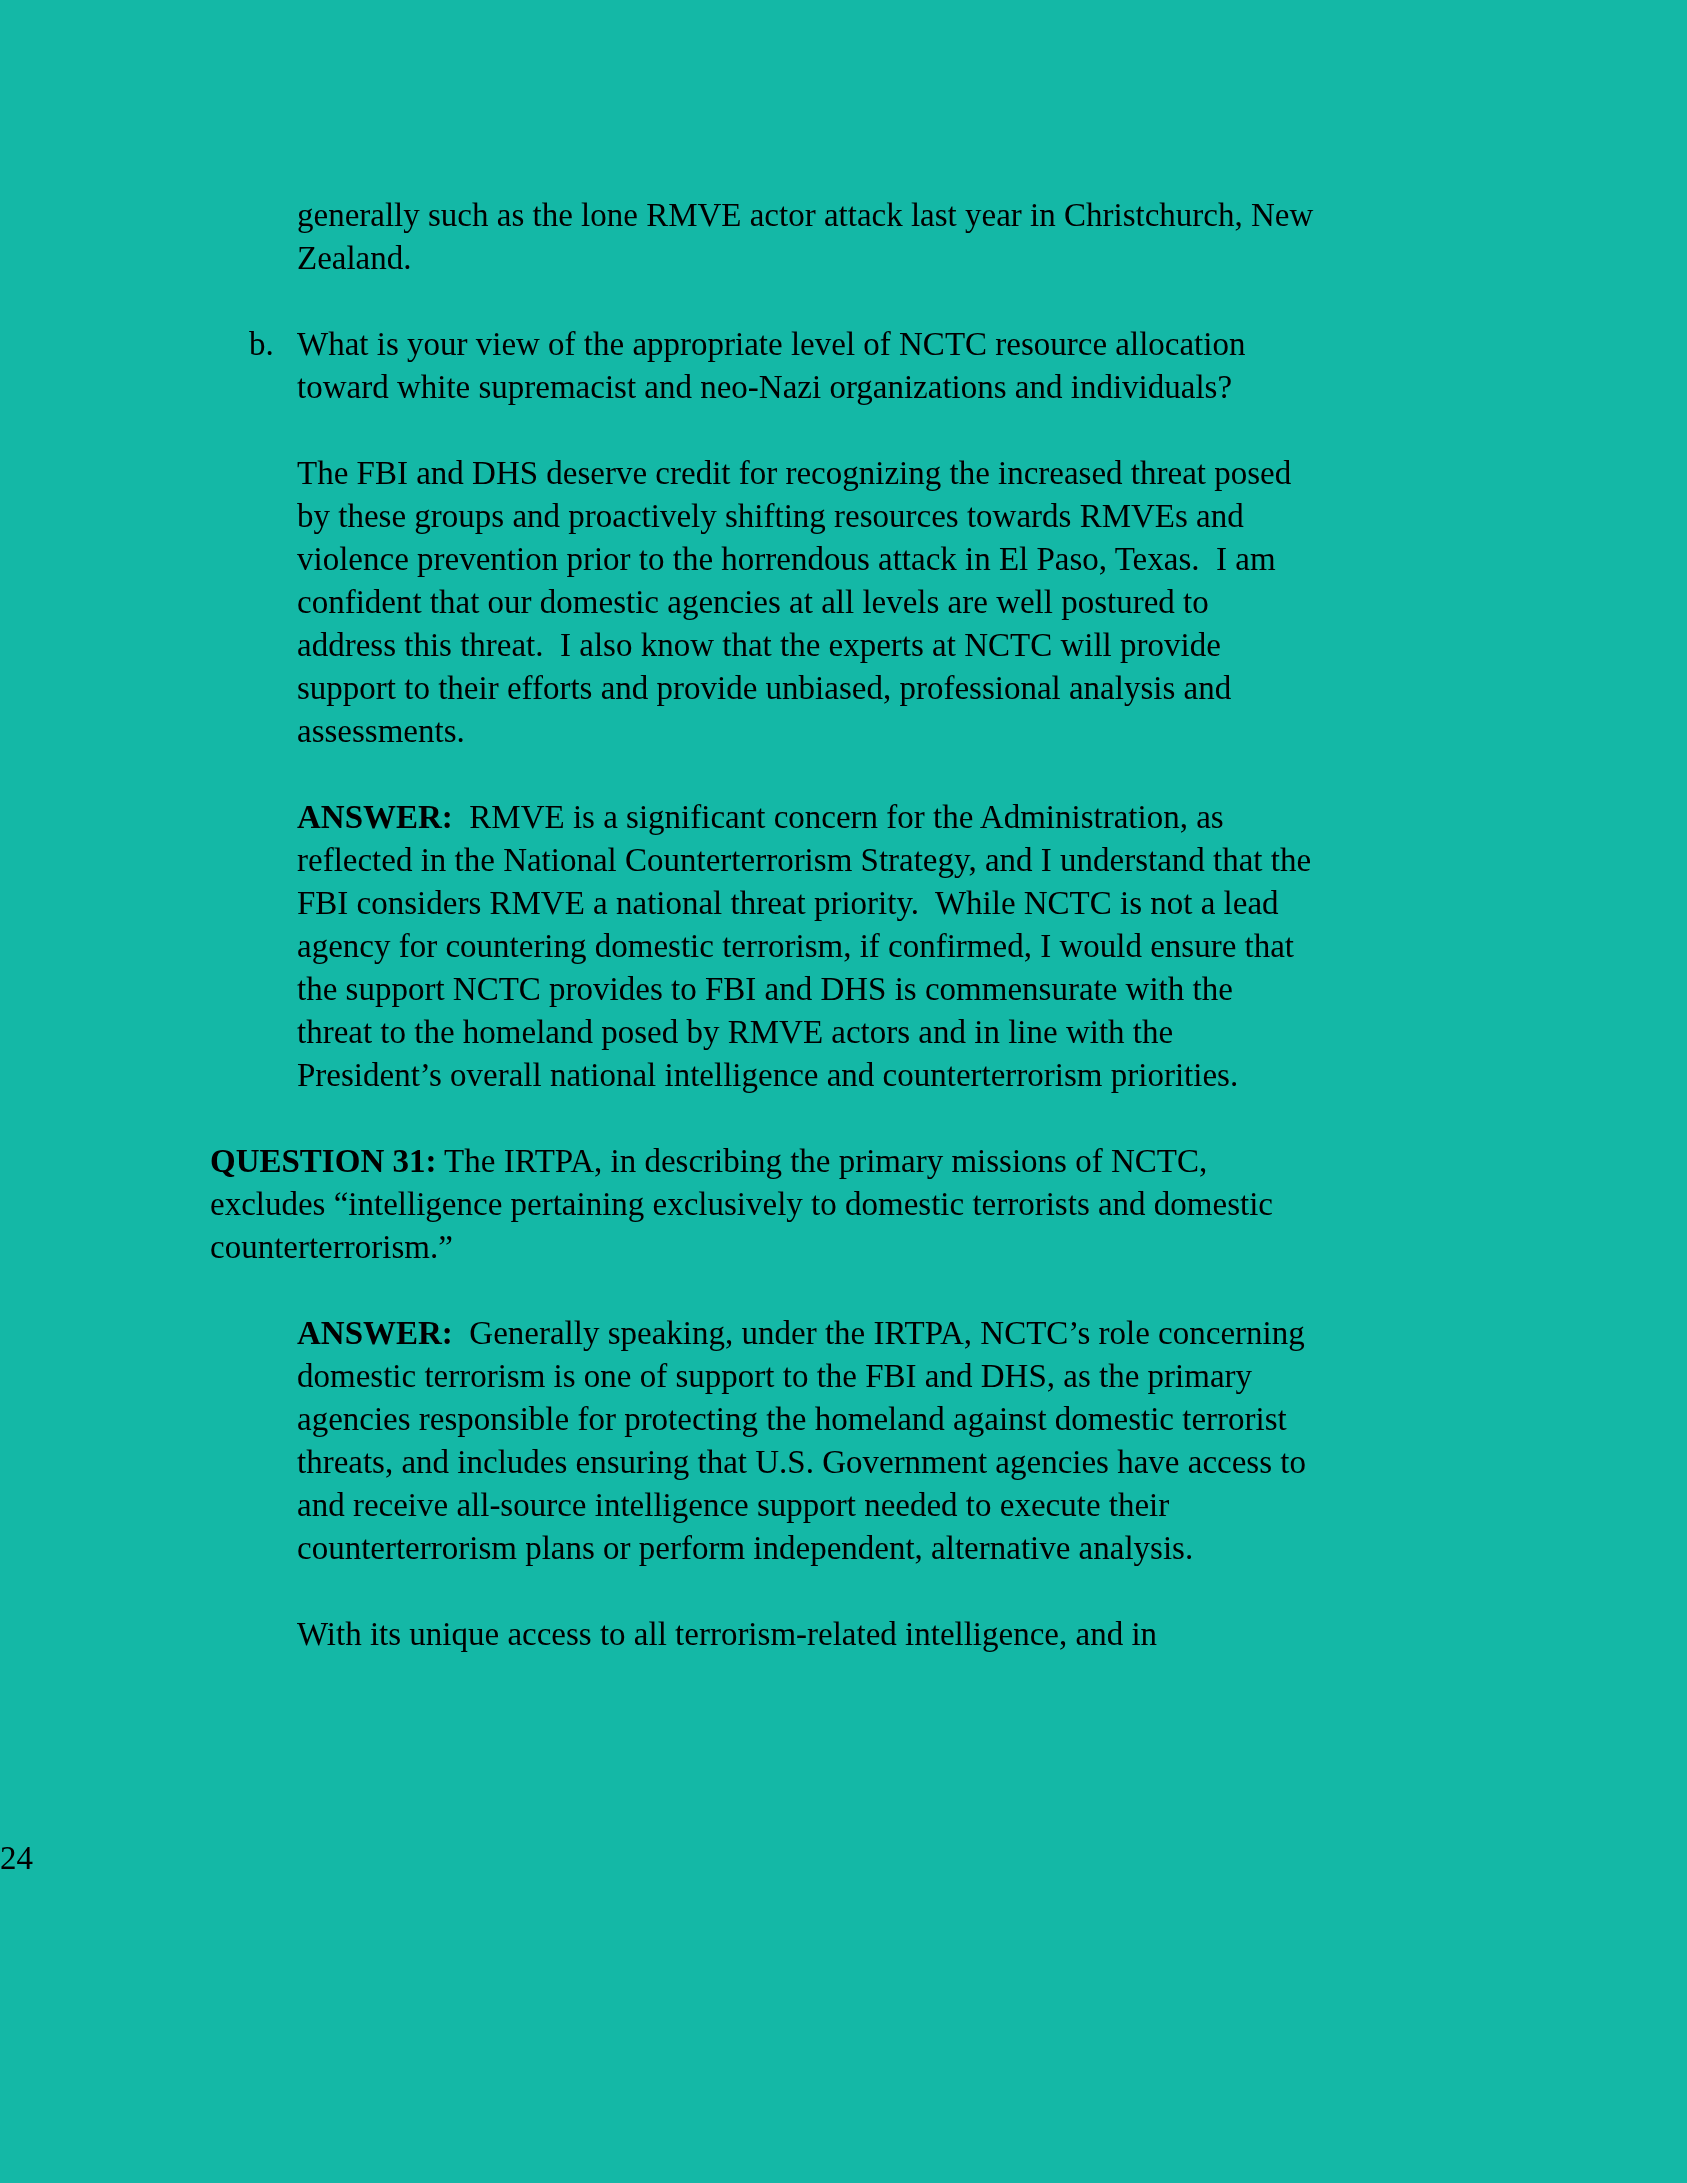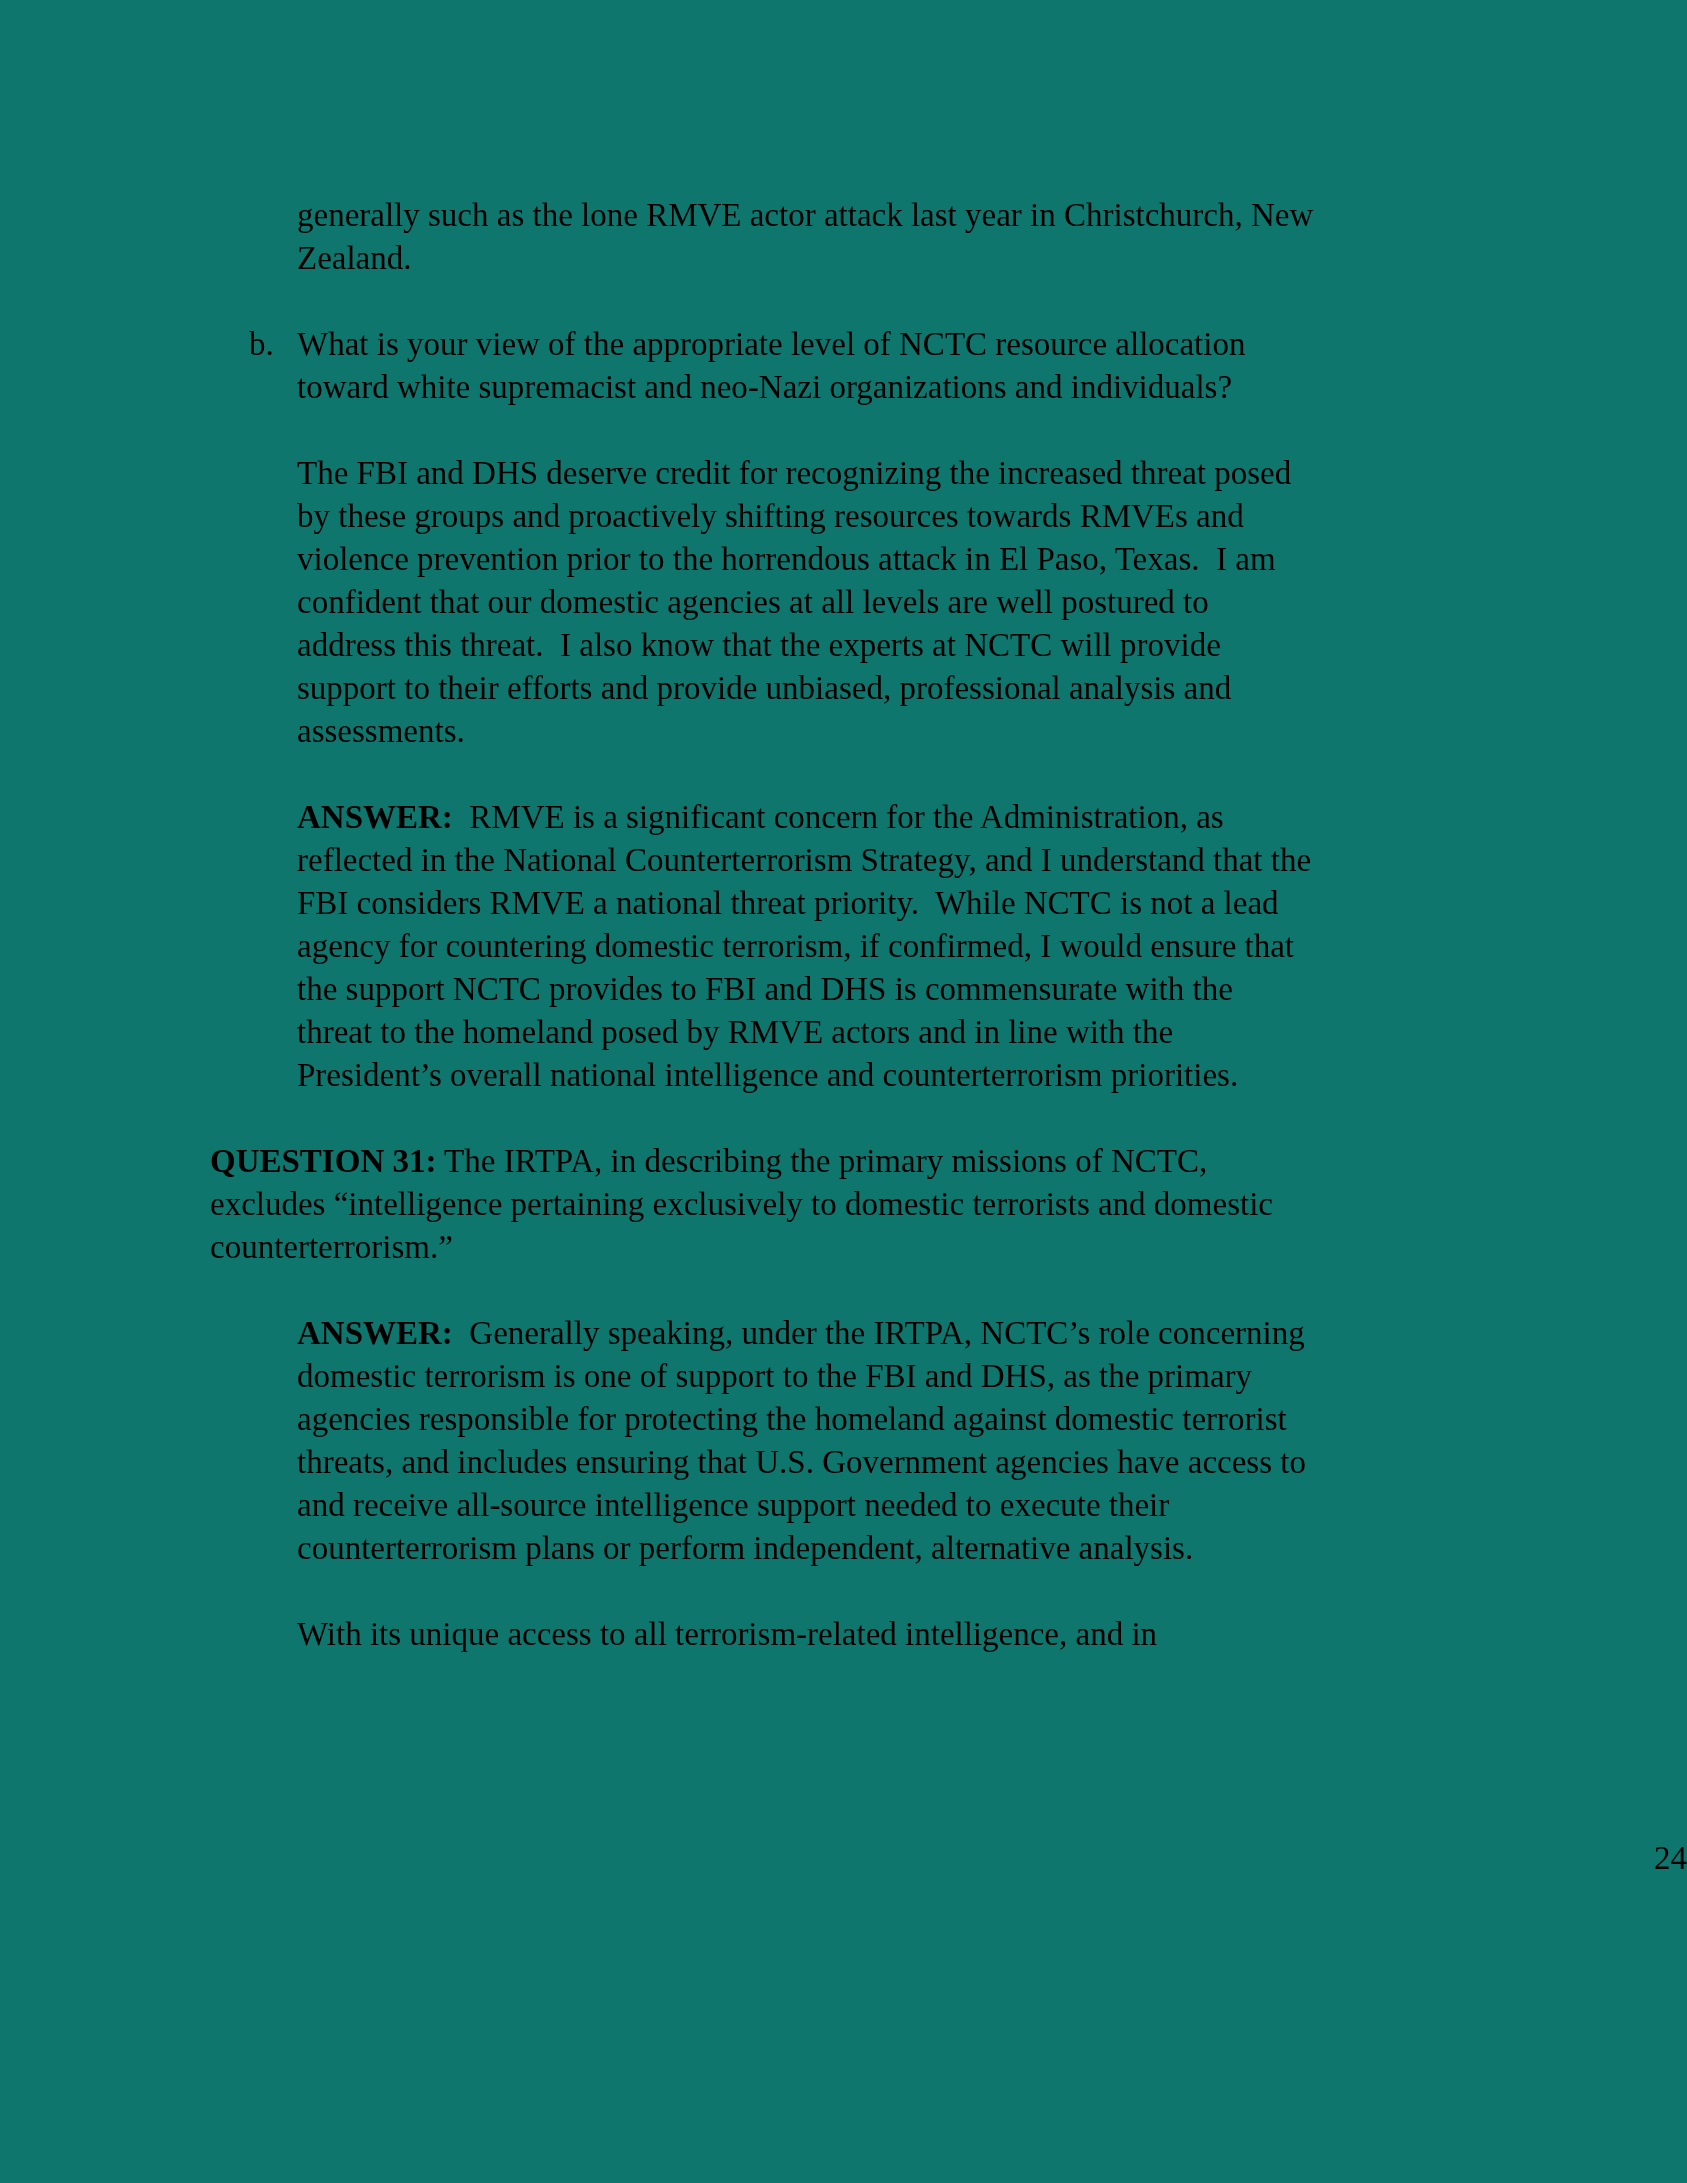--- a/index.html
+++ b/index.html
@@ -4,21 +4,21 @@
 <style>
   html, body {
     margin: 0;
     padding: 0;
     background: #ffffff;
   }
   .page {
     position: relative;
     width: 1687px;
     height: 2183px;
-    background: #0f766e;
+    background: #14b8a6;
     overflow: hidden;
   }
   .content {
     position: absolute;
     top: 0;
     left: 0;
     width: 1489px;
     padding: 194px 0 0 198px;
     font-family: "Liberation Serif", "DejaVu Serif", serif;
     font-size: 33px;
@@ -41,21 +41,21 @@
   .marker {
     display: inline-block;
     width: 48px;
     margin-left: -48px;
   }
   .footer {
     position: absolute;
     top: 1837px;
     left: 0;
     width: 1687px;
-    text-align: right;
+    text-align: left;
     font-family: "Liberation Serif", "DejaVu Serif", serif;
     font-size: 33px;
     line-height: 43px;
     color: #000000;
   }
 </style>
 </head>
 <body>
 
 <div class="page">

